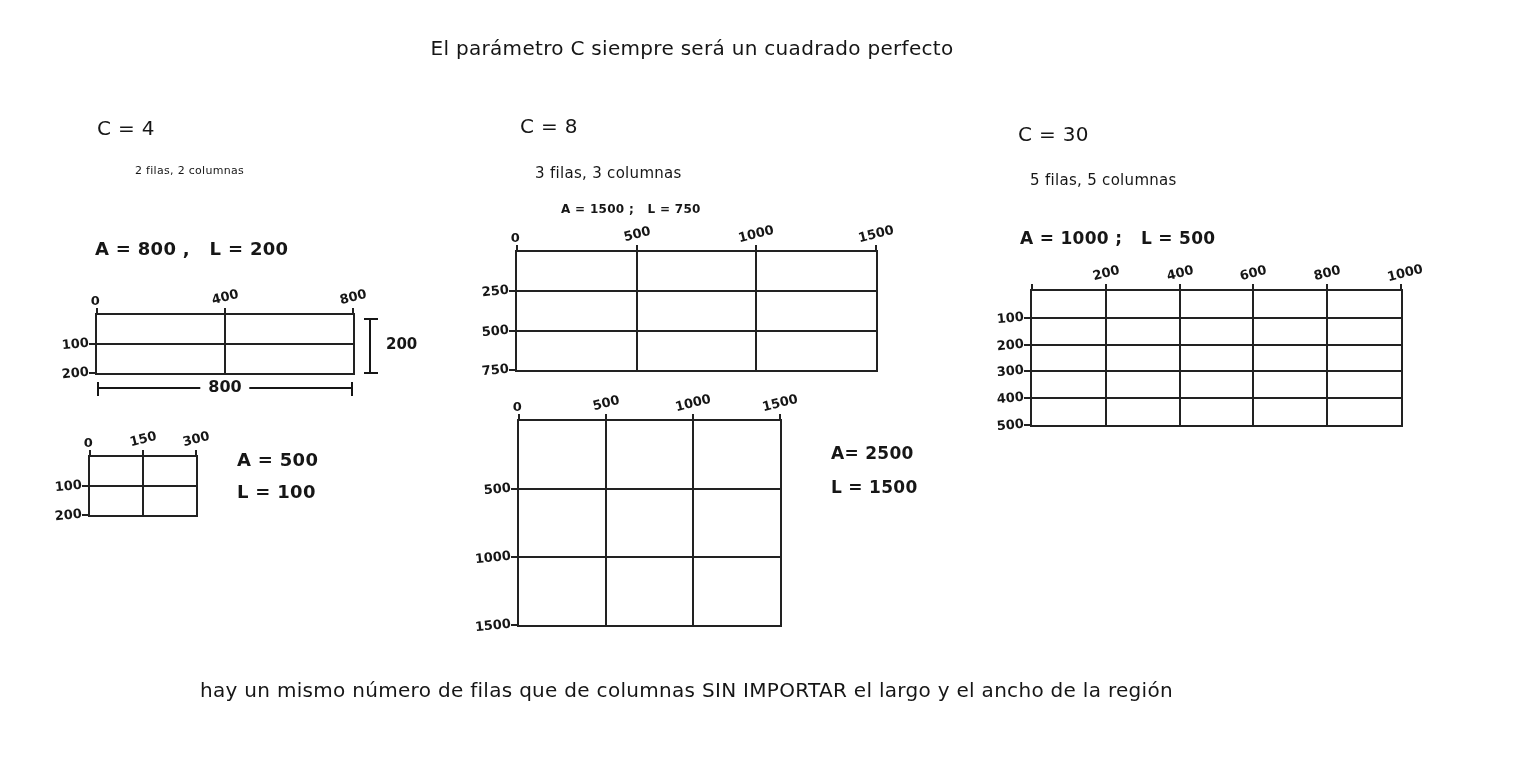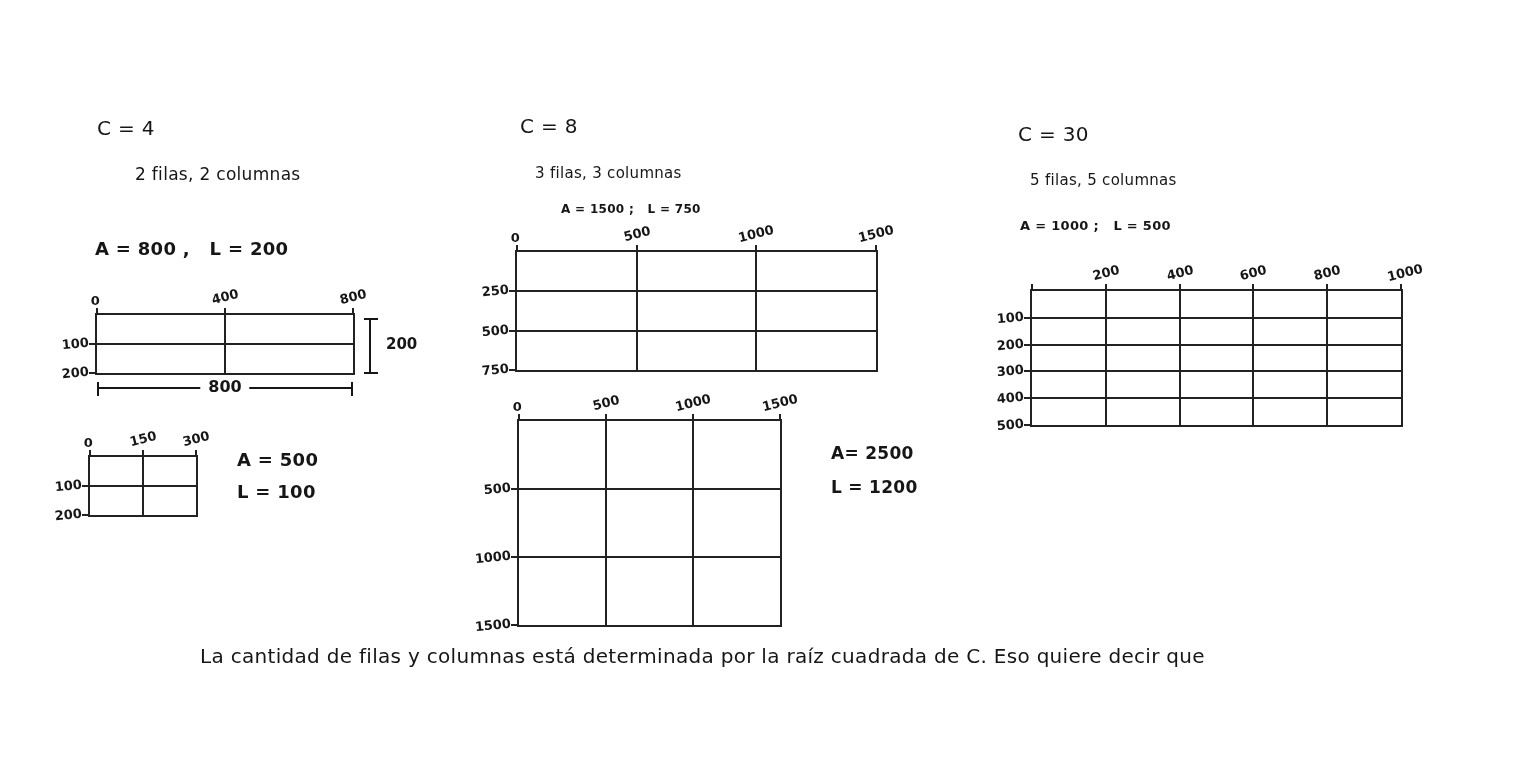--- a/index.html
+++ b/index.html
@@ -23,23 +23,24 @@
   .measure-h { position:absolute; border-top:2px solid #161616; }
   .measure-h::before, .measure-h::after { content:""; position:absolute; top:-7px; width:2px; height:14px; background:#161616; }
   .measure-h::before { left:0; } .measure-h::after { right:0; }
   .measure-label { position:absolute; font-weight:700; background:#ffffff; padding:0 8px; white-space:nowrap; }
 </style>
 </head>
 <body>
 
 <div class="canvas">
 
+  <div class="t" style="left:692px; top:36px; transform:translateX(-50%); font-size:20px;">El parámetro C siempre será un cuadrado perfecto</div>
 
   <div class="t" style="left:97px; top:116px; font-size:20px;">C = 4</div>
-  <div class="t" style="left:135px; top:164px; font-size:17px;">2 filas, 2 columnas</div>
+  <div class="t" style="left:135px; top:164px; font-size:11px;">2 filas, 2 columnas</div>
   <div class="t" style="left:95px; top:238px; font-size:18px; font-weight:700;">A = 800 ,&nbsp;&nbsp; L = 200</div>
 
   <div class="grid" style="left:95px; top:313px; width:260px; height:62px;">
     <span class="xtick zero" style="left:0%;">0</span>
     <span class="xtick" style="left:50%;">400</span>
     <span class="xtick" style="left:100%;">800</span>
     <span class="ytick" style="top:50%;">100</span>
     <span class="ytick" style="top:100%;">200</span>
     <div class="measure-v" style="left:calc(100% + 16px); top:3px; height:56px;"></div>
     <span class="measure-label" style="left:calc(100% + 25px); top:50%; transform:translateY(-50%); font-size:15px;">200</span>
@@ -110,25 +111,25 @@
       <div class="hline" style="top: 66.6667%;"></div>
       <div class="tick-top" style="left: 0%;"></div>
       <div class="tick-top" style="left: 33.3333%;"></div>
       <div class="tick-top" style="left: 66.6667%;"></div>
       <div class="tick-top" style="left: 100%;"></div>
       <div class="tick-left" style="top: 33.3333%;"></div>
       <div class="tick-left" style="top: 66.6667%;"></div>
       <div class="tick-left" style="top: 100%;"></div>
     </div>
   <div class="t" style="left:831px; top:443px; font-size:17px; font-weight:700;">A= 2500</div>
-  <div class="t" style="left:831px; top:477px; font-size:17px; font-weight:700;">L = 1200</div>
+  <div class="t" style="left:831px; top:477px; font-size:17px; font-weight:700;">L = 1500</div>
 
   <div class="t" style="left:1018px; top:122px; font-size:20px;">C = 30</div>
   <div class="t" style="left:1030px; top:171px; font-size:15px;">5 filas, 5 columnas</div>
-  <div class="t" style="left:1020px; top:218px; font-size:13px; font-weight:700;">A = 1000 ;&nbsp;&nbsp; L = 500</div>
+  <div class="t" style="left:1020px; top:228px; font-size:17px; font-weight:700;">A = 1000 ;&nbsp;&nbsp; L = 500</div>
 
   <div class="grid" style="left:1030px; top:289px; width:373px; height:138px;">
     <span class="xtick" style="left:20%;">200</span>
     <span class="xtick" style="left:40%;">400</span>
     <span class="xtick" style="left:60%;">600</span>
     <span class="xtick" style="left:80%;">800</span>
     <span class="xtick" style="left:101%;">1000</span>
     <span class="ytick" style="top:20%;">100</span>
     <span class="ytick" style="top:40%;">200</span>
     <span class="ytick" style="top:60%;">300</span>
@@ -148,15 +149,15 @@
       <div class="tick-top" style="left: 60%;"></div>
       <div class="tick-top" style="left: 80%;"></div>
       <div class="tick-top" style="left: 100%;"></div>
       <div class="tick-left" style="top: 20%;"></div>
       <div class="tick-left" style="top: 40%;"></div>
       <div class="tick-left" style="top: 60%;"></div>
       <div class="tick-left" style="top: 80%;"></div>
       <div class="tick-left" style="top: 100%;"></div>
     </div>
 
-  <div class="t" style="left:200px; top:644px; font-size:20px;">La cantidad de filas y columnas está determinada por la raíz cuadrada de C. Eso quiere decir que</div>
+  <div class="t" style="left:200px; top:678px; font-size:20px;">hay un mismo número de filas que de columnas SIN IMPORTAR el largo y el ancho de la región</div>
 
 </div>
 
 </body></html>

